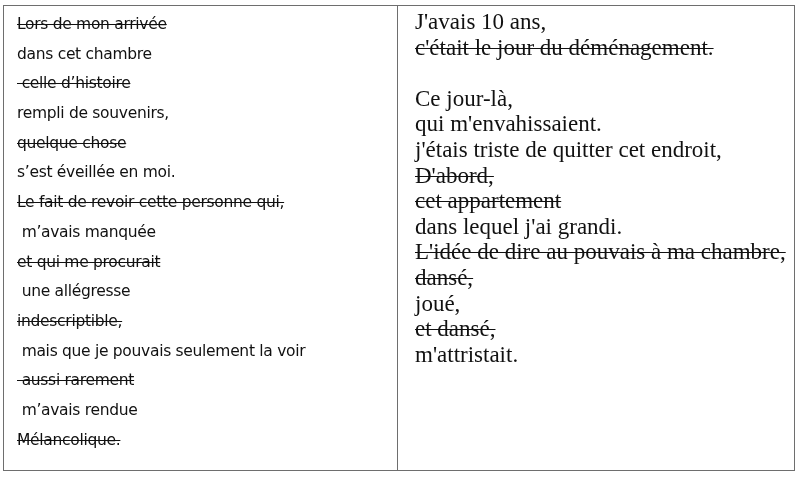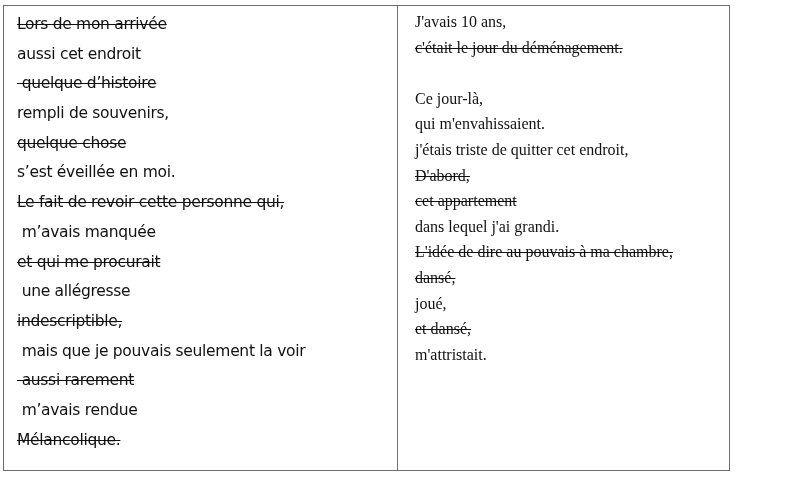--- a/index.html
+++ b/index.html
@@ -10,21 +10,21 @@
     body {
       width: 800px;
       height: 477px;
       position: relative;
       overflow: hidden;
     }
     .doc-table {
       position: absolute;
       left: 3px;
       top: 5px;
-      width: 727px;
+      width: 792px;
       height: 466px;
       border: 1px solid #6e6e6e;
       box-sizing: border-box;
       display: flex;
     }
     .col {
       box-sizing: border-box;
       height: 100%;
       position: relative;
     }
@@ -46,41 +46,41 @@
     }
     .col-left .line {
       font-family: "DejaVu Sans", sans-serif;
       font-size: 15.5px;
       height: 29.7px;
       line-height: 29.7px;
       letter-spacing: -0.3px;
     }
     .col-right .line {
       font-family: "Liberation Serif", serif;
-      font-size: 16px;
+      font-size: 23px;
       height: 25.6px;
       line-height: 25.6px;
     }
     .struck {
       text-decoration: line-through;
       text-decoration-color: #111111;
       text-decoration-thickness: 1px;
     }
     .blank {
       height: 25.6px;
     }
   </style>
 </head>
 <body>
 
 <div class="doc-table">
   <div class="col col-left">
     <p class="line struck">Lors de mon arrivée</p>
-    <p class="line">aussi cet endroit</p>
-    <p class="line struck"> quelque d’histoire</p>
+    <p class="line">dans cet chambre</p>
+    <p class="line struck"> celle d’histoire</p>
     <p class="line">rempli de souvenirs,</p>
     <p class="line struck">quelque chose</p>
     <p class="line">s’est éveillée en moi.</p>
     <p class="line struck">Le fait de revoir cette personne qui,</p>
     <p class="line"> m’avais manquée</p>
     <p class="line struck">et qui me procurait</p>
     <p class="line"> une allégresse</p>
     <p class="line struck">indescriptible,</p>
     <p class="line"> mais que je pouvais seulement la voir</p>
     <p class="line struck"> aussi rarement</p>

